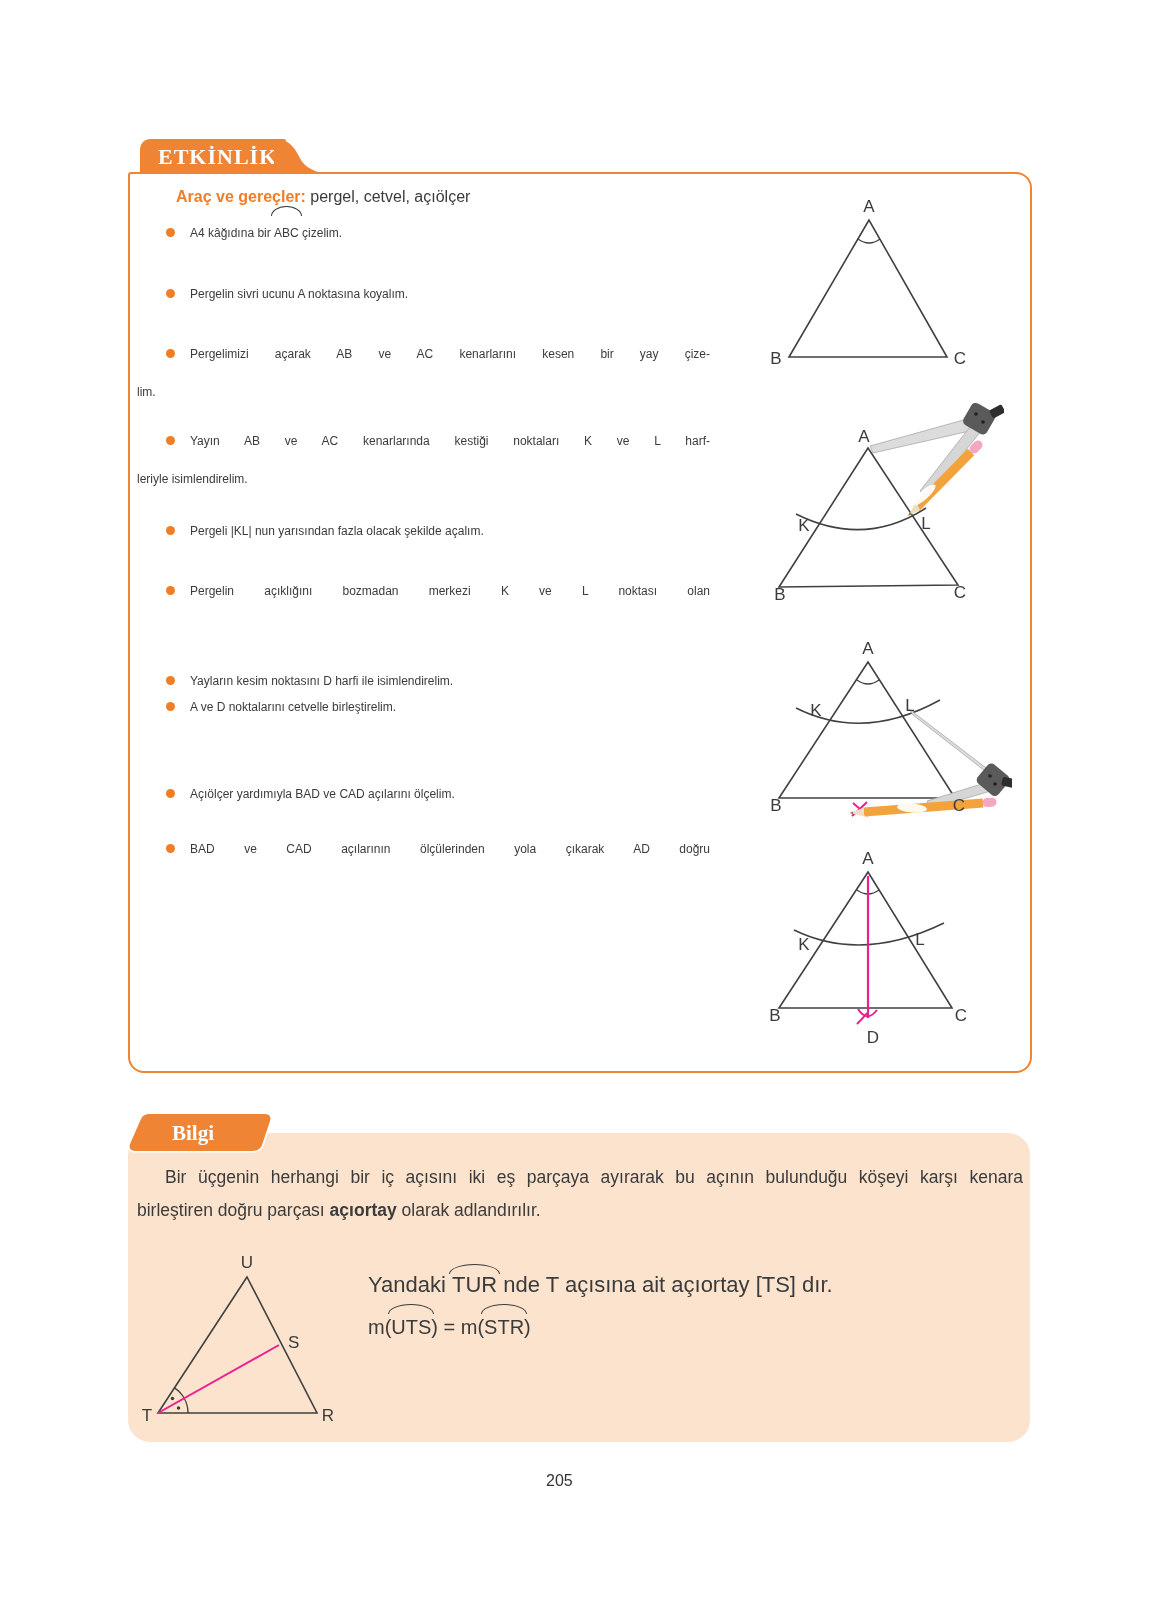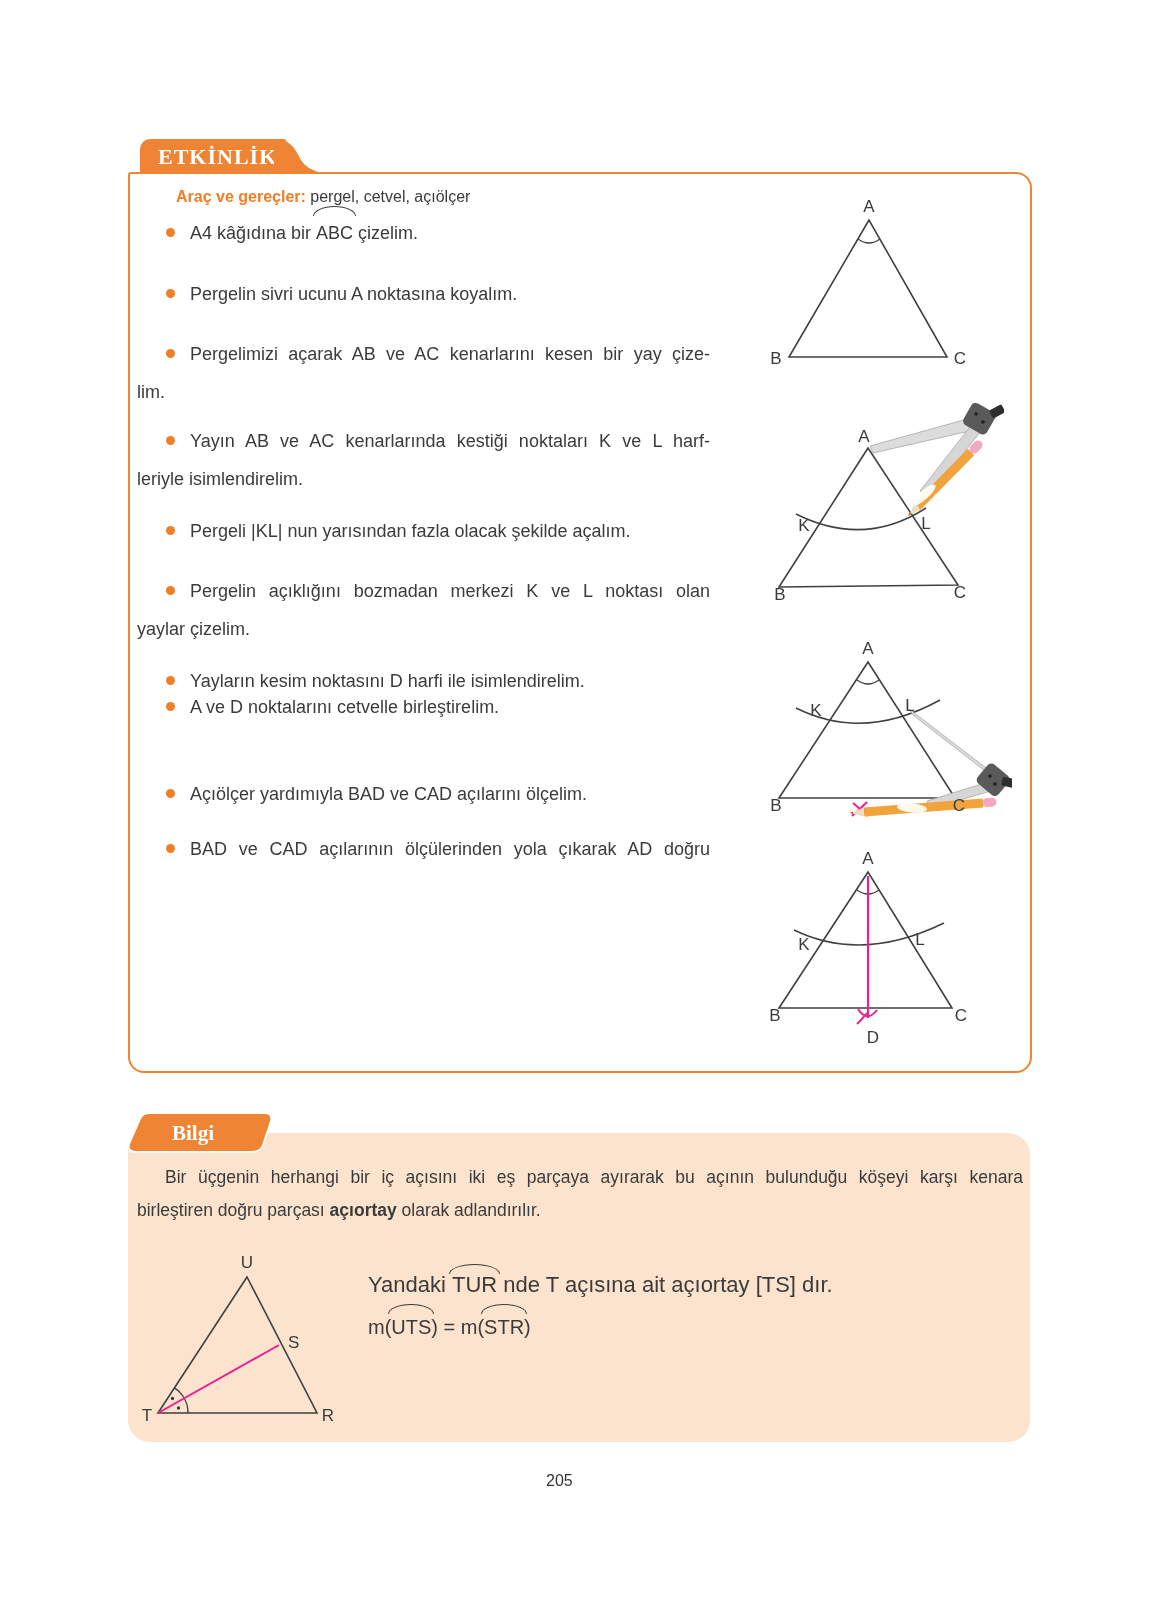--- a/index.html
+++ b/index.html
@@ -18,21 +18,21 @@
     left:128px;top:139px;width:146px;height:34px;background:#EE8434;
     border-radius:10px 2px 0 0;color:#fff;
     font-family:"Liberation Serif",serif;font-weight:700;font-size:22px;
     letter-spacing:1px;padding:5px 0 0 18px;box-sizing:border-box;z-index:3;margin-left:12px;
   }
   .etab-curve{left:274px;top:139px;z-index:3;}
 
   .tools{left:165px;top:184px;font-size:16px;line-height:26px;margin-left:11px;}
   .tools b{color:#F07E26;font-weight:700;}
 
-  .bullet{left:137px;width:573px;font-size:18px;line-height:38px;position:absolute;}
+  .bullet{left:137px;width:573px;font-size:12px;line-height:38px;position:absolute;}
   .dot{position:absolute;left:29px;top:14px;width:9px;height:9px;border-radius:50%;background:#F07E26;}
   .l1{padding-left:53px;}
   .just{text-align:justify;text-align-last:justify;}
   .cont{padding-left:0;}
 
   
   .hat{position:relative;display:inline-block;}
   .hat::before{
     content:"";position:absolute;left:-3px;right:-3px;top:-8px;height:9px;
     border:1.6px solid #3b3b3b;border-bottom:none;
@@ -95,21 +95,20 @@
 </div>
 
 <div class="abs bullet" style="top:512px">
   <span class="dot"></span>
   <div class="l1">Pergeli |KL| nun yarısından fazla olacak şekilde açalım.</div>
 </div>
 
 <div class="abs bullet" style="top:572px">
   <span class="dot"></span>
   <div class="l1 just">Pergelin açıklığını bozmadan merkezi K ve L noktası olan</div>
-  <div class="cont">yaylar çizelim.</div>
 </div>
 
 <div class="abs bullet" style="top:662px">
   <span class="dot"></span>
   <div class="l1">Yayların kesim noktasını D harfi ile isimlendirelim.</div>
 </div>
 
 <div class="abs bullet" style="top:688px">
   <span class="dot"></span>
   <div class="l1">A ve D noktalarını cetvelle birleştirelim.</div>

